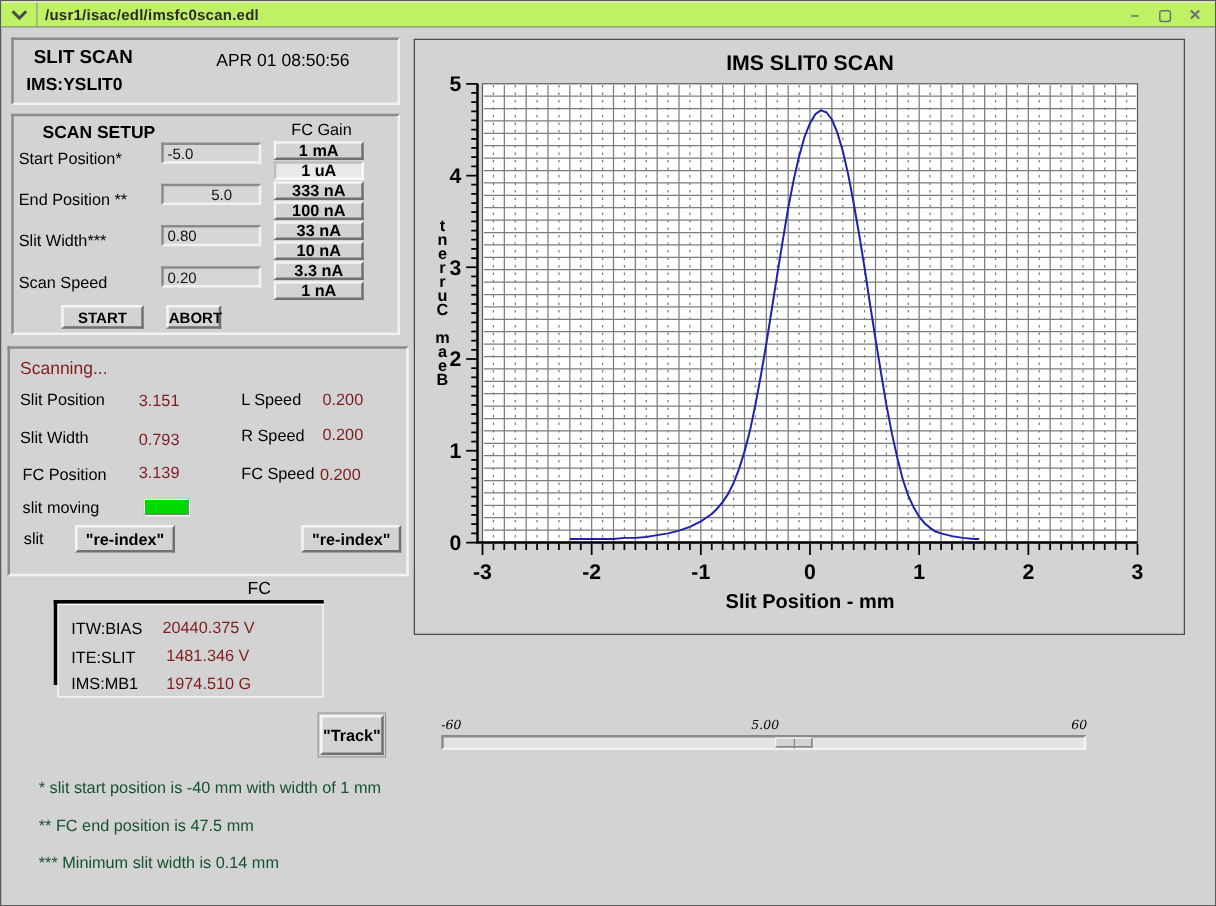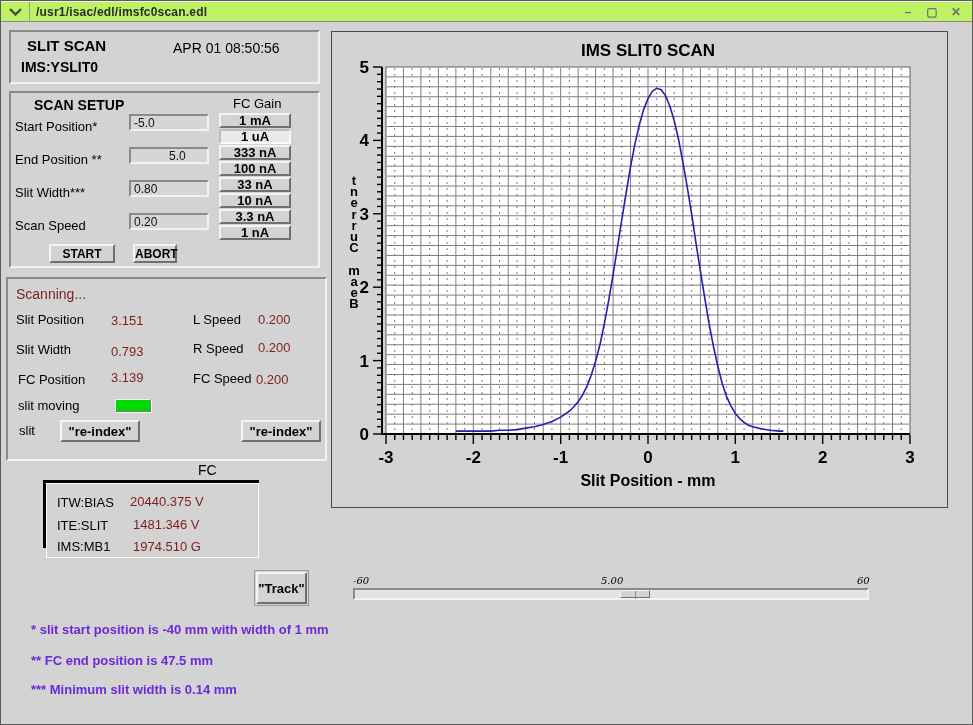--- a/index.html
+++ b/index.html
@@ -45,21 +45,21 @@
   .bias-inner { position:absolute; left:0; top:0; width:213px; height:75px; border:1px solid #fafafa; }
 
   
   .slider-trough { position:absolute; left:352px; top:587px; width:516px; height:12px;
                    border:2px solid; border-color:#8a8a8a #f2f2f2 #f2f2f2 #8a8a8a; background:#e3e3e1; }
   .slider-thumb { position:absolute; left:265px; top:0px; width:30px; height:8px; background:#d3d3d3;
                   border:1px solid; border-color:#f4f4f4 #707070 #707070 #f4f4f4; }
   .slider-thumb::after { content:""; position:absolute; left:14px; top:0; width:1px; height:8px; background:#8a8a8a; }
   .slider-lab { position:absolute; font:italic 10px "DejaVu Serif", serif; color:#000; }
 
-  .footnote { position:absolute; left:30px; font-size:13px; font-weight:bold; color:#6d28d9; }
+  .footnote { position:absolute; left:30px; font-size:13px; font-weight:normal; color:#14532d; }
 
   
   .chart-panel { position:absolute; left:330px; top:30px; width:617px; height:477px;
                  border:1px solid #4a4a4a; background:#d3d3d3; }
 </style>
 </head>
 <body>
 
 <div class="titlebar">
   <div class="win-menu">

